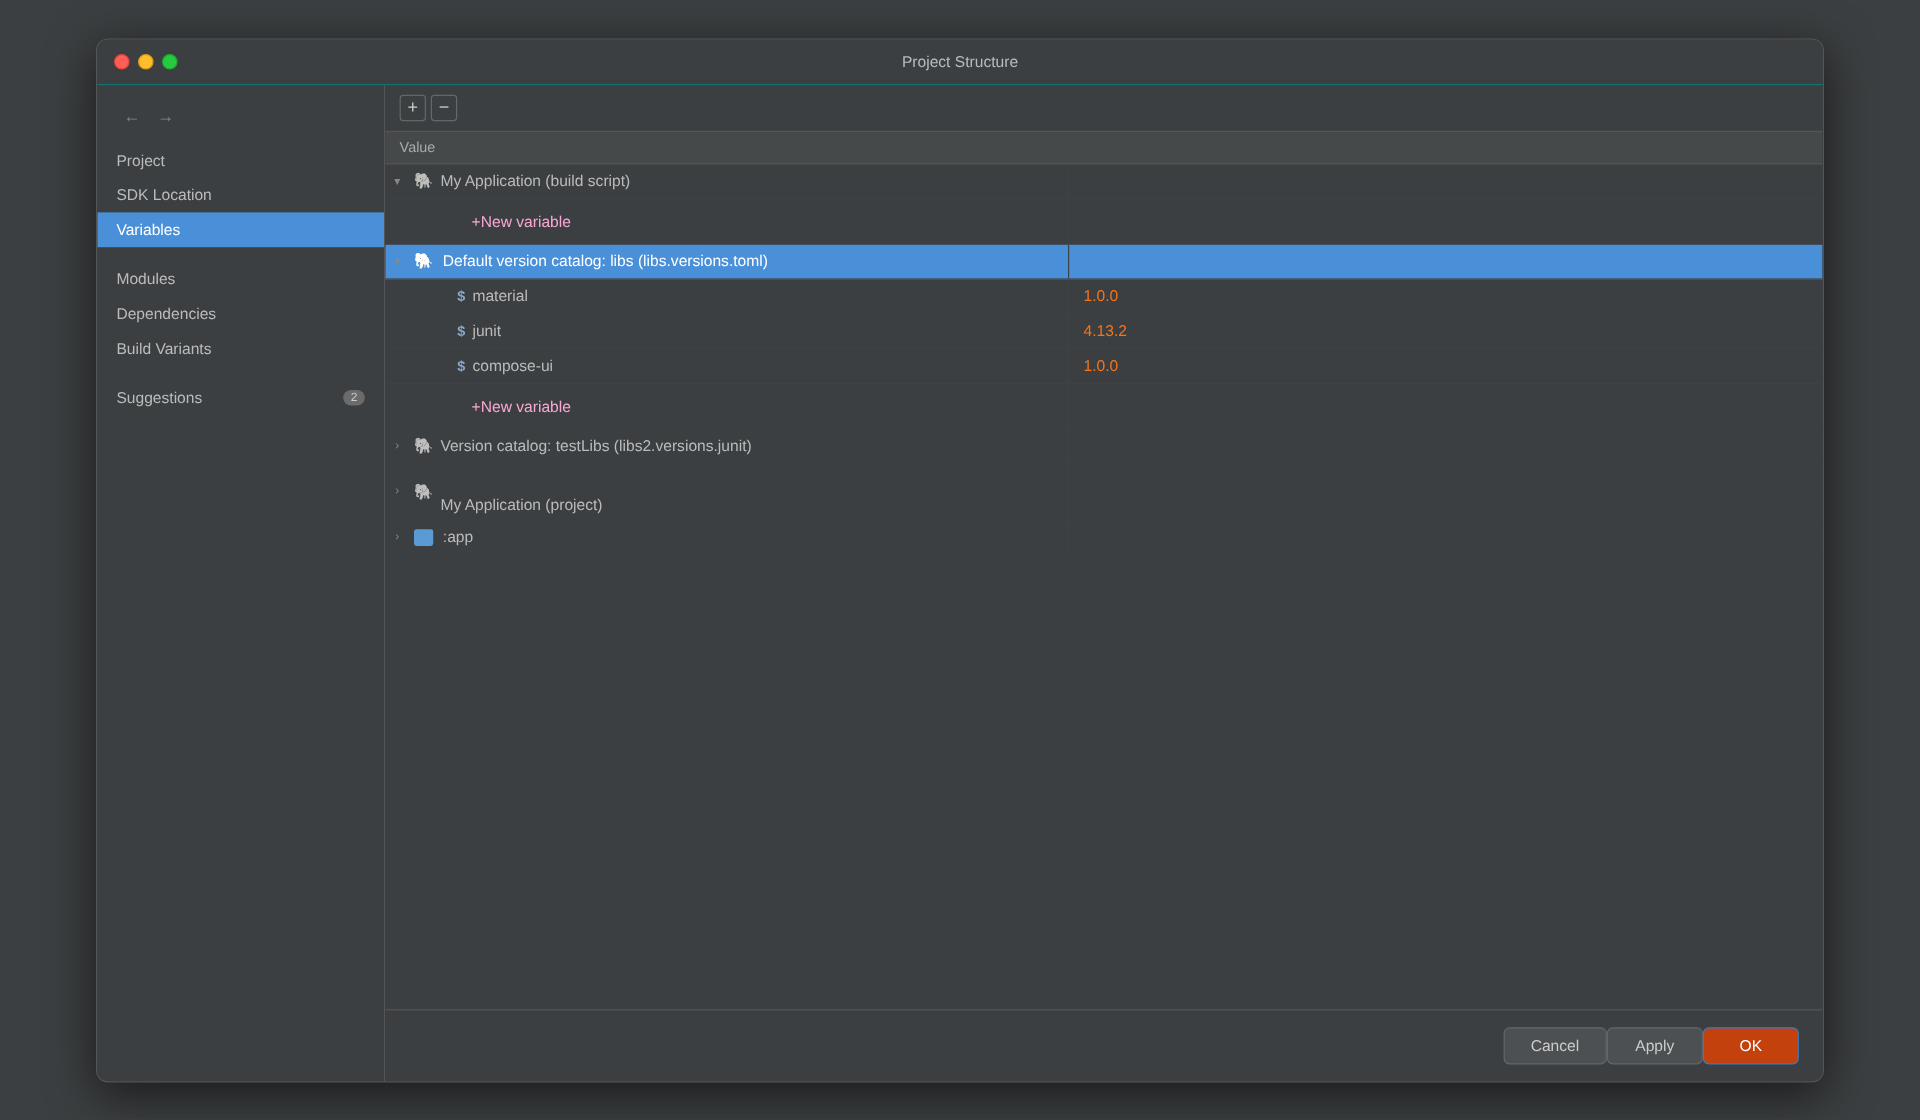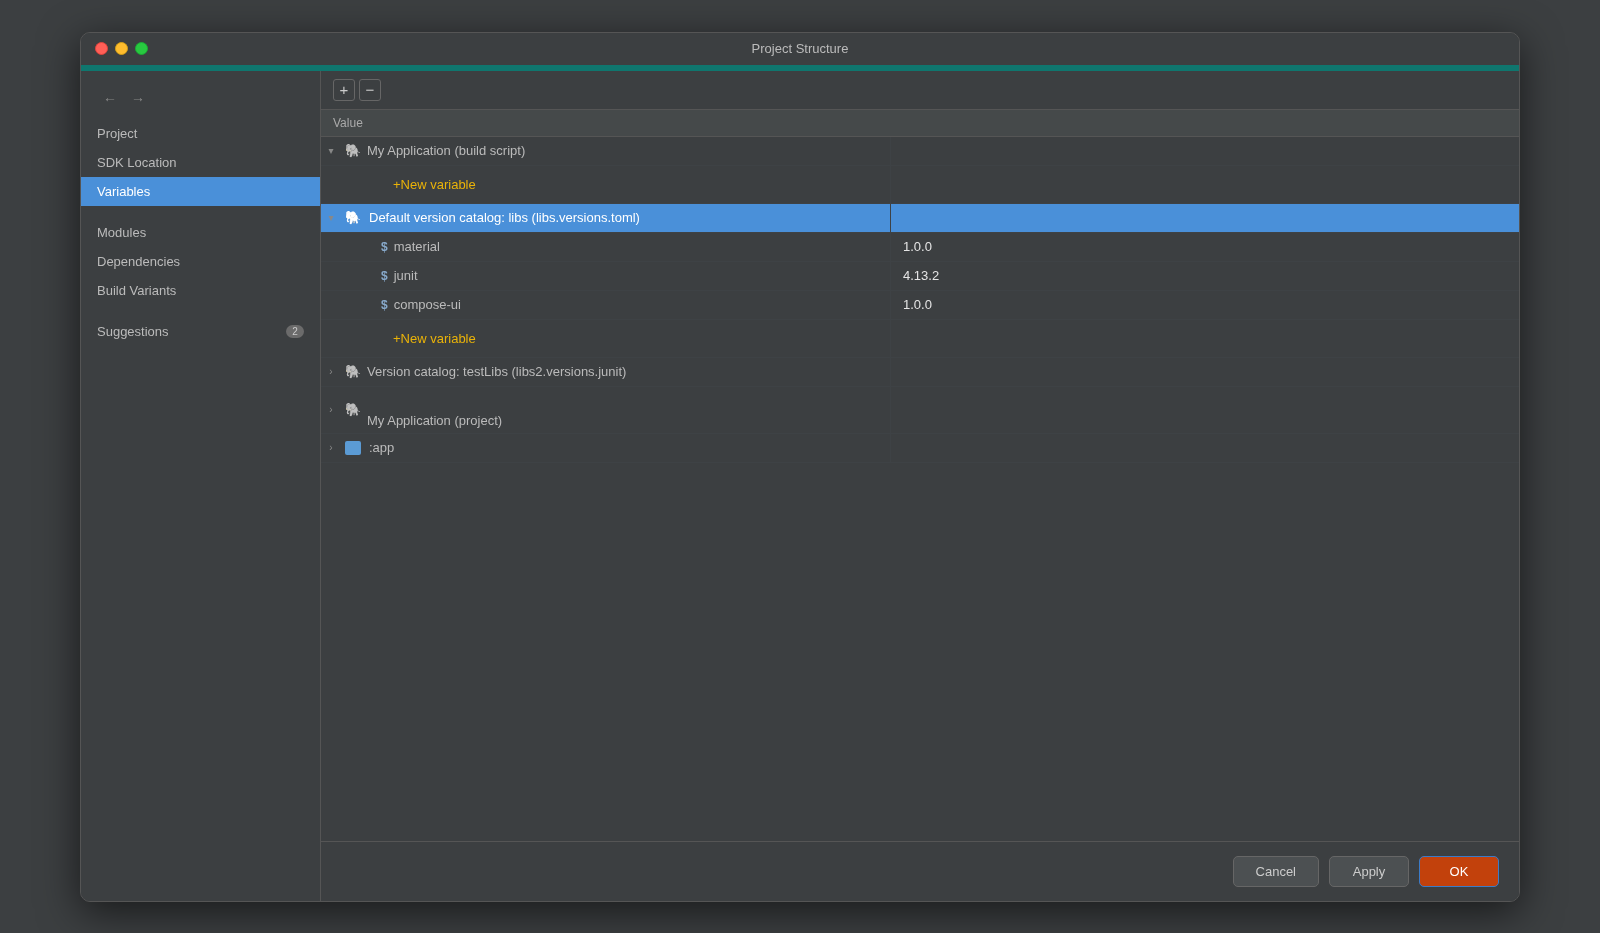--- a/index.html
+++ b/index.html
@@ -27,21 +27,21 @@
       box-shadow: 0 10px 40px rgba(0,0,0,0.6);
       overflow: hidden;
     }
     .titlebar {
       background: #3c3f41;
       height: 38px;
       display: flex;
       align-items: center;
       justify-content: center;
       position: relative;
-      border-bottom: 6px solid #0f766e;
+      border-bottom: 1px solid #0f766e;
       flex-shrink: 0;
     }
     .traffic-lights {
       position: absolute;
       left: 14px;
       display: flex;
       gap: 7px;
       align-items: center;
     }
     .traffic-light {
@@ -184,21 +184,21 @@
       flex: 0 0 570px;
       display: flex;
       align-items: center;
       padding: 5px 0;
       border-right: 1px solid #3e4245;
       min-height: 28px;
     }
     .row-value {
       flex: 1;
       padding: 5px 12px;
-      color: #e5e5e5;
+      color: #f97316;
       font-size: 13px;
     }
     .expand-icon {
       width: 20px;
       text-align: center;
       font-size: 10px;
       color: #888;
       flex-shrink: 0;
     }
     .indent { display: inline-block; }
@@ -220,30 +220,29 @@
     .gradle-elephant {
       font-size: 13px;
     }
     .dollar-icon {
       color: #88aacc;
       font-size: 12px;
       font-weight: bold;
     }
     .new-variable-row {
       padding: 6px 12px;
-      color: #eab308;
+      color: #f9a8d4;
       font-size: 13px;
       cursor: pointer;
     }
     .footer {
       display: flex;
       justify-content: flex-end;
       align-items: center;
       padding: 14px 20px;
-      gap: 10px;
       border-top: 1px solid #555;
       background: #3c3f41;
       flex-shrink: 0;
     }
     .footer-btn {
       padding: 7px 22px;
       border-radius: 5px;
       font-size: 13px;
       cursor: pointer;
       border: 1px solid #666;

